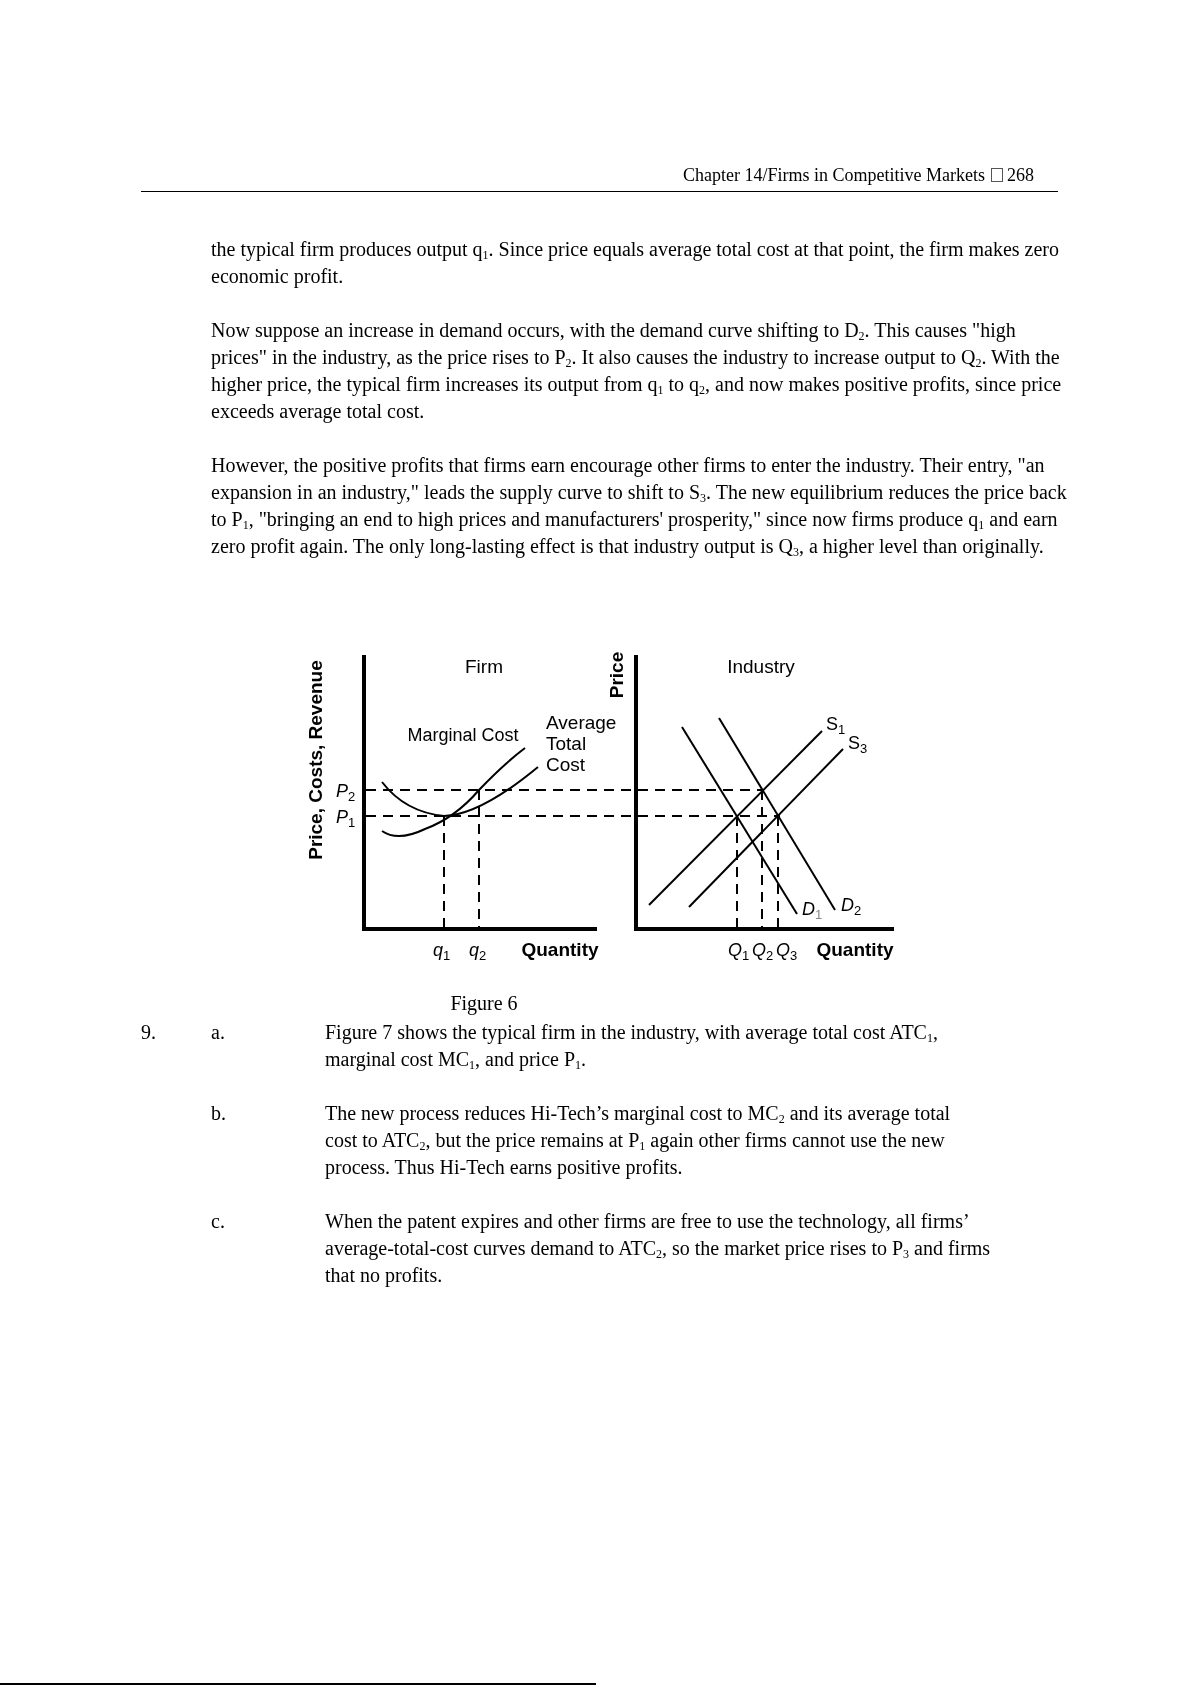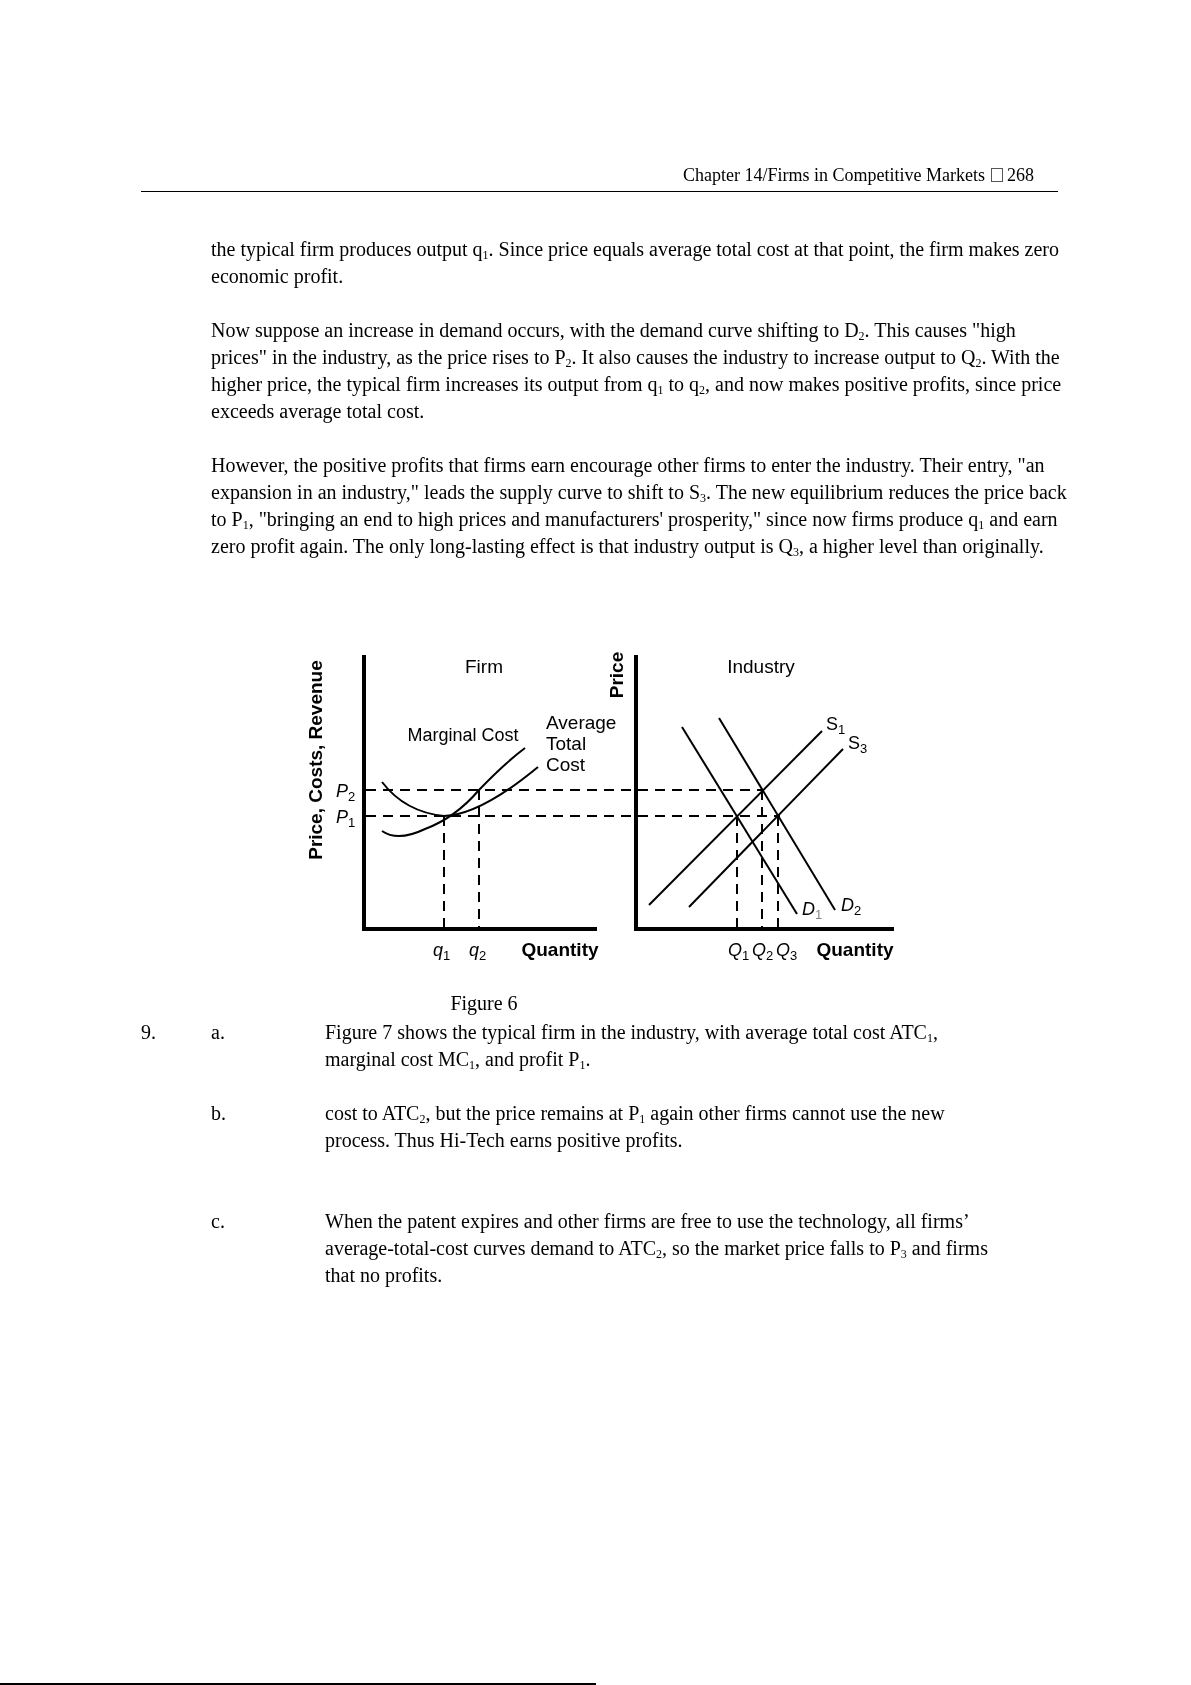--- a/index.html
+++ b/index.html
@@ -92,32 +92,33 @@
 
 <div class="caption">Figure 6</div>
 
 <div class="item" style="left:0; top:1019px; width:1191px;">
   <span class="item-num">9.</span>
 </div>
 <div class="item" style="left:0; top:1019px; width:1191px;">
     <span class="item-letter">a.</span>
     <div class="item-text">
       <div style="white-space: nowrap;"><span>Figure 7 shows the typical firm in the industry, with average total cost ATC</span><sub>1</sub><span>,</span></div>
-      <div style="white-space: nowrap;"><span>marginal cost MC</span><sub>1</sub><span>, and profit P</span><sub>1</sub><span>.</span></div>
+      <div style="white-space: nowrap;"><span>marginal cost MC</span><sub>1</sub><span>, and price P</span><sub>1</sub><span>.</span></div>
     </div>
   </div>
 <div class="item" style="left:0; top:1100px; width:1191px;">
     <span class="item-letter">b.</span>
     <div class="item-text">
+      <div style="white-space: nowrap;"><span>The new process reduces Hi-Tech’s marginal cost to MC</span><sub>2</sub><span> and its average total</span></div>
       <div style="white-space: nowrap;"><span>cost to ATC</span><sub>2</sub><span>, but the price remains at P</span><sub>1</sub><span> again other firms cannot use the new</span></div>
       <div style="white-space: nowrap;"><span>process.  Thus Hi-Tech earns positive profits.</span></div>
     </div>
   </div>
 <div class="item" style="left:0; top:1208px; width:1191px;">
     <span class="item-letter">c.</span>
     <div class="item-text">
       <div style="white-space: nowrap;"><span>When the patent expires and other firms are free to use the technology, all firms’</span></div>
-      <div style="white-space: nowrap;"><span>average-total-cost curves demand to ATC</span><sub>2</sub><span>, so the market price falls to P</span><sub>3</sub><span> and firms</span></div>
+      <div style="white-space: nowrap;"><span>average-total-cost curves demand to ATC</span><sub>2</sub><span>, so the market price rises to P</span><sub>3</sub><span> and firms</span></div>
       <div style="white-space: nowrap;"><span>that no profits.</span></div>
     </div>
   </div>
 
 <div class="bottom-rule"></div>
 
 </body></html>

